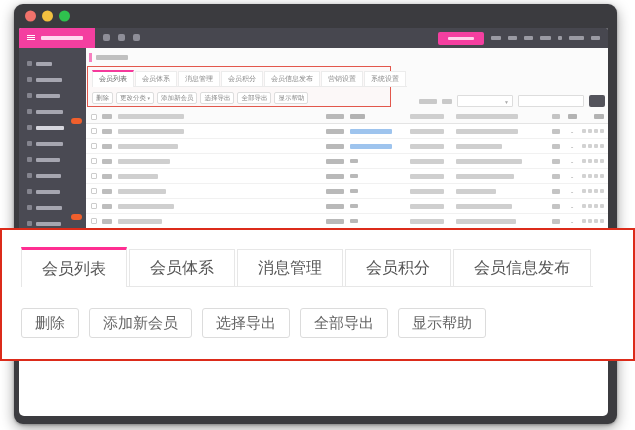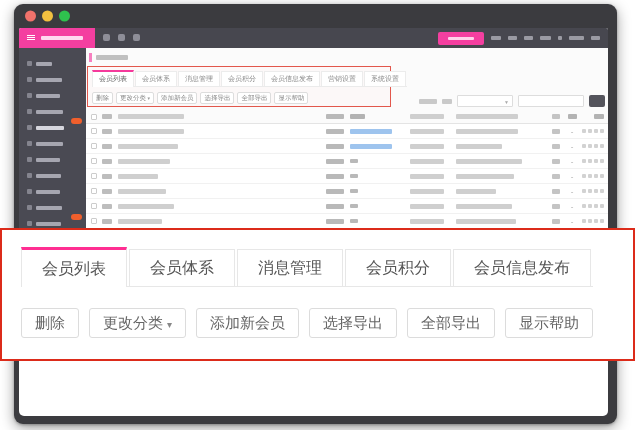--- a/index.html
+++ b/index.html
@@ -503,21 +503,20 @@
   <div class="callout">
     <div class="co-tabs" id="co-tabs">
         <div class="co-tab active">会员列表</div>
         <div class="co-tab">会员体系</div>
         <div class="co-tab">消息管理</div>
         <div class="co-tab">会员积分</div>
         <div class="co-tab">会员信息发布</div>
       </div>
     <div class="co-btns" id="co-btns">
         <div class="co-btn">删除</div>
-        <div class="co-btn">更改分类<span class="crt">▾</span></div>
         <div class="co-btn">添加新会员</div>
         <div class="co-btn">选择导出</div>
         <div class="co-btn">全部导出</div>
         <div class="co-btn">显示帮助</div>
       </div>
   </div>
 
 </div>
 
 </body></html>

